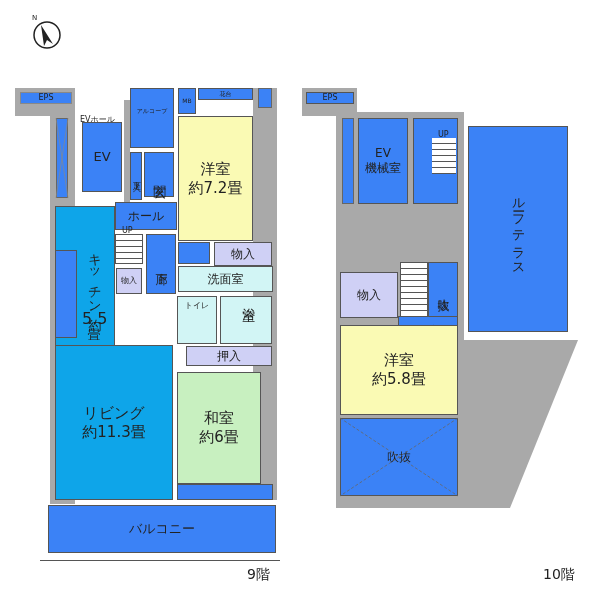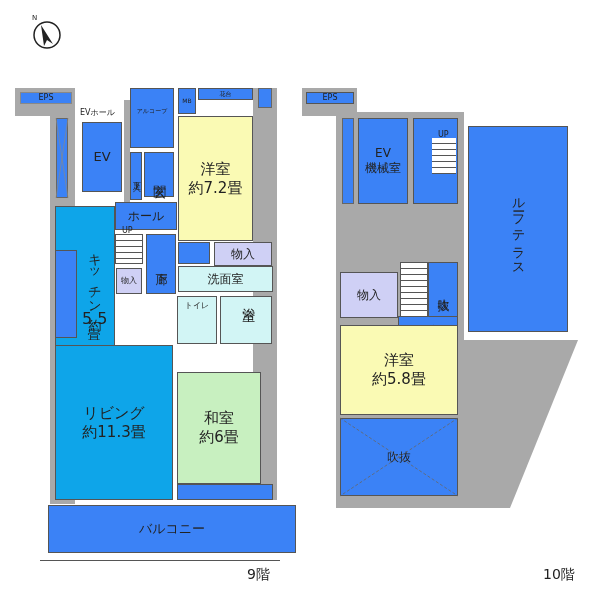--- a/index.html
+++ b/index.html
@@ -38,21 +38,21 @@
   <div class="abs white room sm" style="left:20px;top:92px;width:52px;height:12px;border-color:#888;">
       <span>EPS</span>
     </div>
   <div class="abs wall" style="left:50px;top:112px;width:25px;height:392px;"></div>
   <div class="abs white" style="left:56px;top:118px;width:12px;height:80px;border:1px solid #666;"></div>
   <svg width="300" height="600">
       <line x1="56" y1="118" x2="68" y2="198" stroke="#888" stroke-width=".7"></line>
       <line x1="68" y1="118" x2="56" y2="198" stroke="#888" stroke-width=".7"></line>
     </svg>
 
-  <span class="label sm" style="left:80px;top:107px;">EVホール</span>
+  <span class="label sm" style="left:80px;top:114px;">EVホール</span>
   <div class="abs white room big" style="left:82px;top:122px;width:40px;height:70px;">
       <span style="font-size:13px;">EV</span>
     </div>
 
   <div class="abs wall" style="left:124px;top:100px;width:6px;height:108px;"></div>
   <div class="abs white room xs" style="left:130px;top:88px;width:44px;height:60px;align-items:flex-start;padding-top:18px;">
       <span>アルコーブ</span>
     </div>
   <div class="abs white room xs" style="left:178px;top:88px;width:18px;height:26px;">
       <span>MB</span>
@@ -102,33 +102,36 @@
   <div class="abs cyan room sm" style="left:177px;top:296px;width:40px;height:48px;align-items:flex-start;padding-top:4px;">
       <span>トイレ</span>
     </div>
   <div class="abs cyan room med" style="left:178px;top:266px;width:95px;height:26px;font-size:12px;">
       <span>洗面室</span>
     </div>
   <div class="abs cyan room med vert" style="left:220px;top:296px;width:52px;height:48px;font-size:13px;justify-content:flex-start;padding-left:4px;">
       <span>浴室</span>
     </div>
 
+  <div class="abs lav room med" style="left:186px;top:346px;width:86px;height:20px;font-size:12px;">
+      <span>押入</span>
+    </div>
 
   <div class="abs pink room big" style="left:55px;top:345px;width:118px;height:155px;flex-direction:column;">
     <span>リビング</span>
     <span>約11.3畳</span>
   </div>
 
   <div class="abs green room big" style="left:177px;top:372px;width:84px;height:112px;flex-direction:column;">
     <span>和室</span>
     <span>約6畳</span>
   </div>
   <div class="abs white" style="left:177px;top:484px;width:96px;height:16px;border:1px solid #555;"></div>
 
-  <div class="abs white room med" style="left:48px;top:505px;width:248px;height:48px;font-size:13px;border-top:1px solid #555;">
+  <div class="abs white room med" style="left:48px;top:505px;width:228px;height:48px;font-size:13px;border-top:1px solid #555;">
       <span>バルコニー</span>
     </div>
   <div class="abs" style="left:40px;top:560px;width:240px;height:1px;background:#555;"></div>
 
   <span class="label" style="left:247px;top:566px;font-size:14px;">9階</span>
 </div>
 
 <div class="abs" style="left:300px;top:0;width:300px;height:600px;">
   <div class="abs wall" style="left:2px;top:88px;width:55px;height:28px;"></div>
   <div class="abs white room sm" style="left:6px;top:92px;width:48px;height:12px;">

